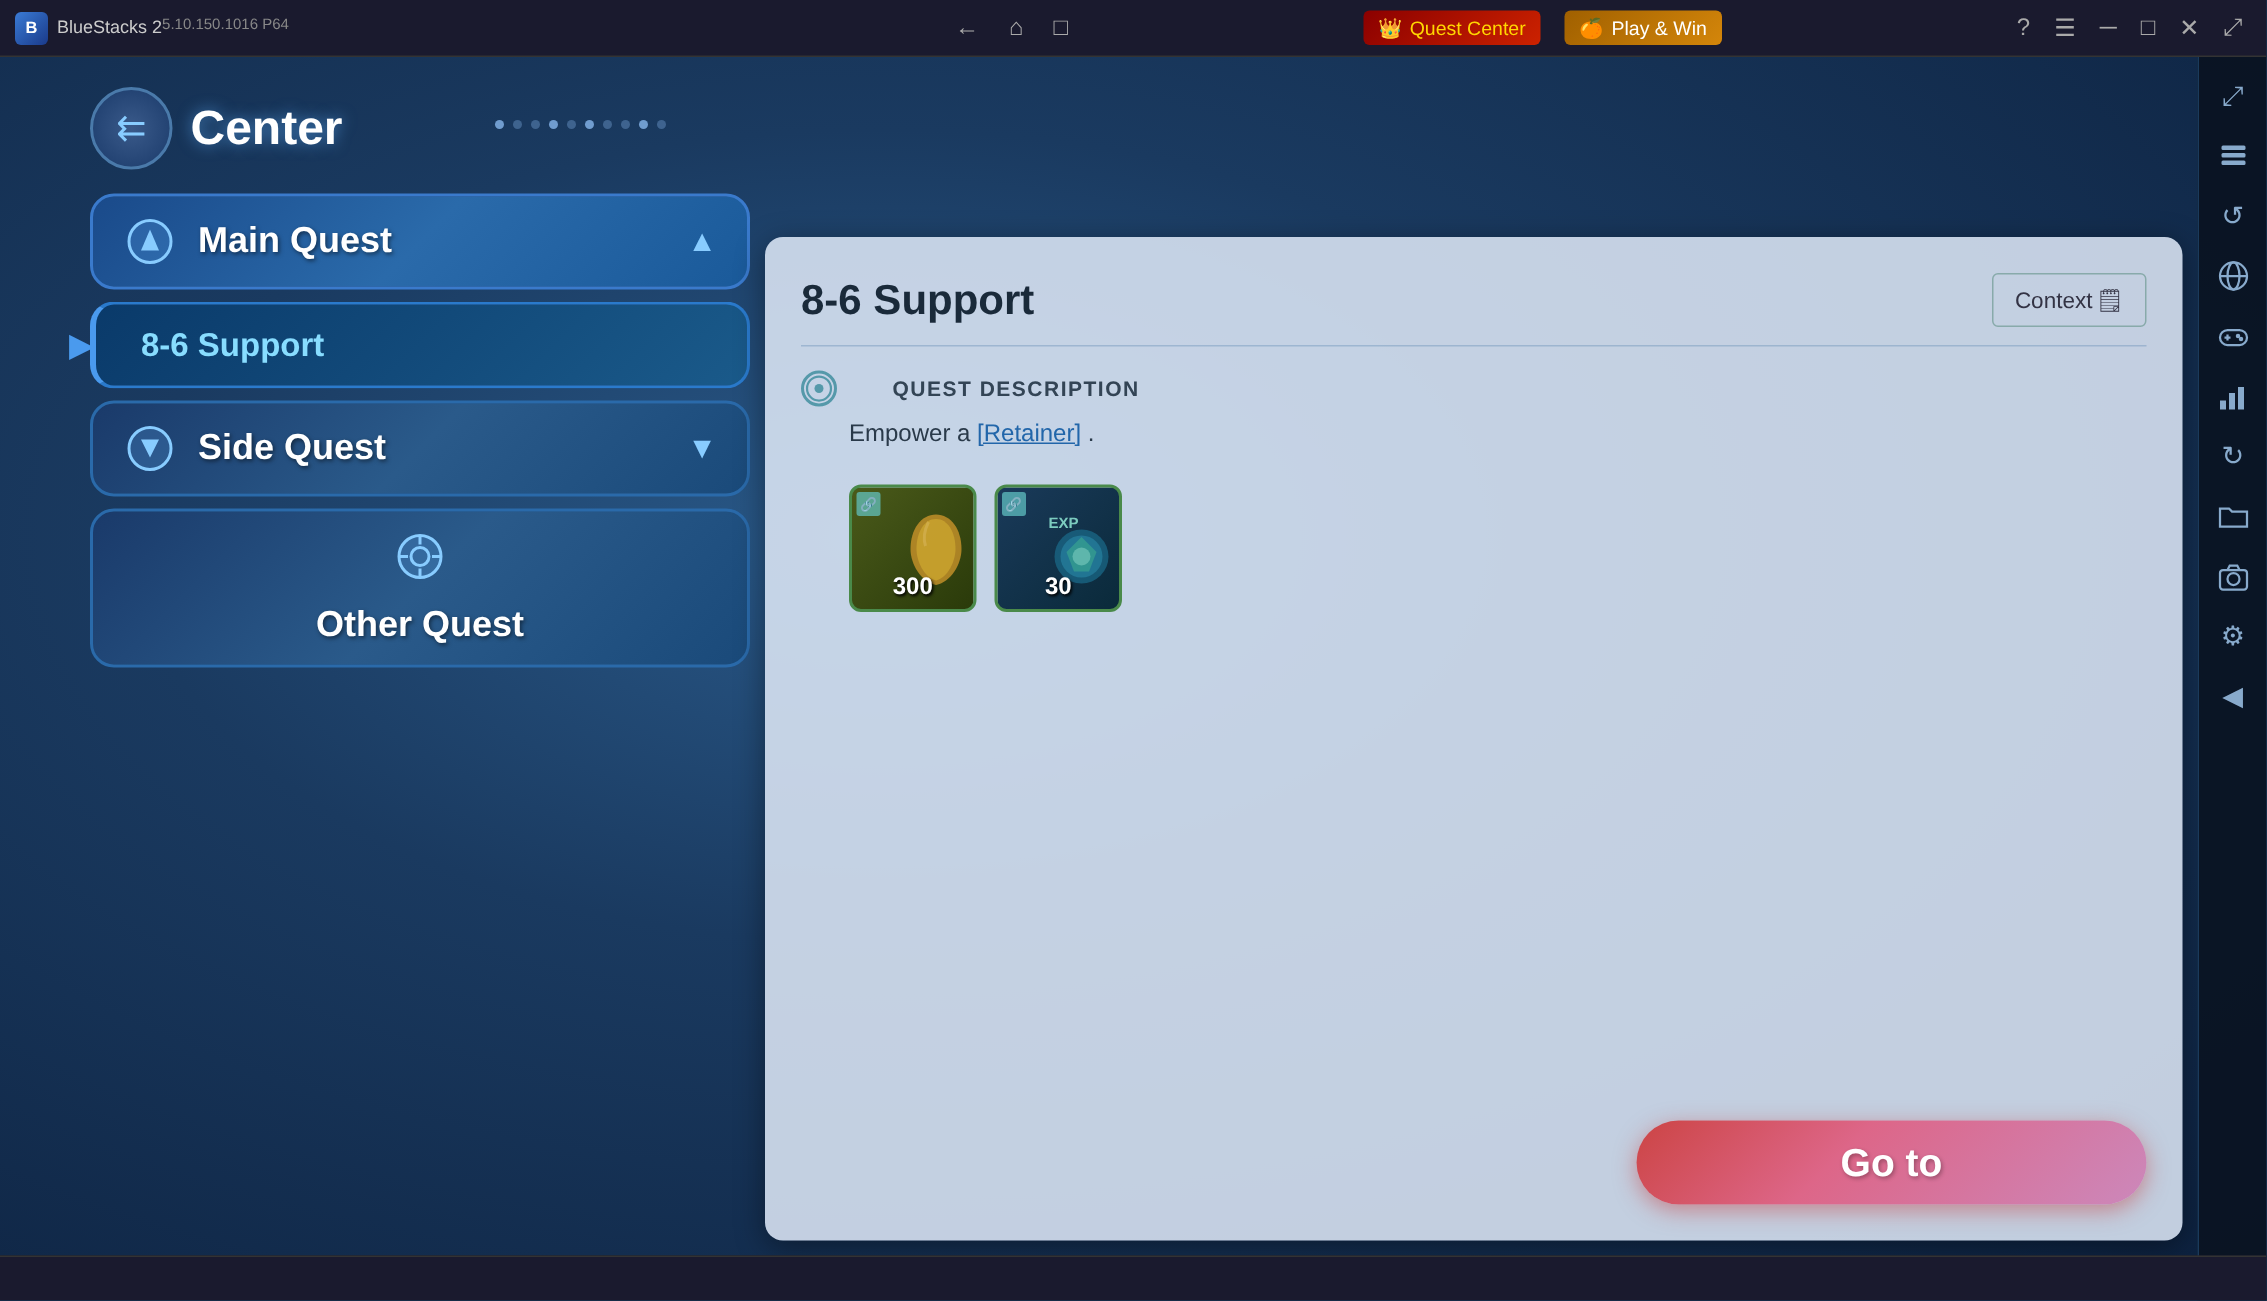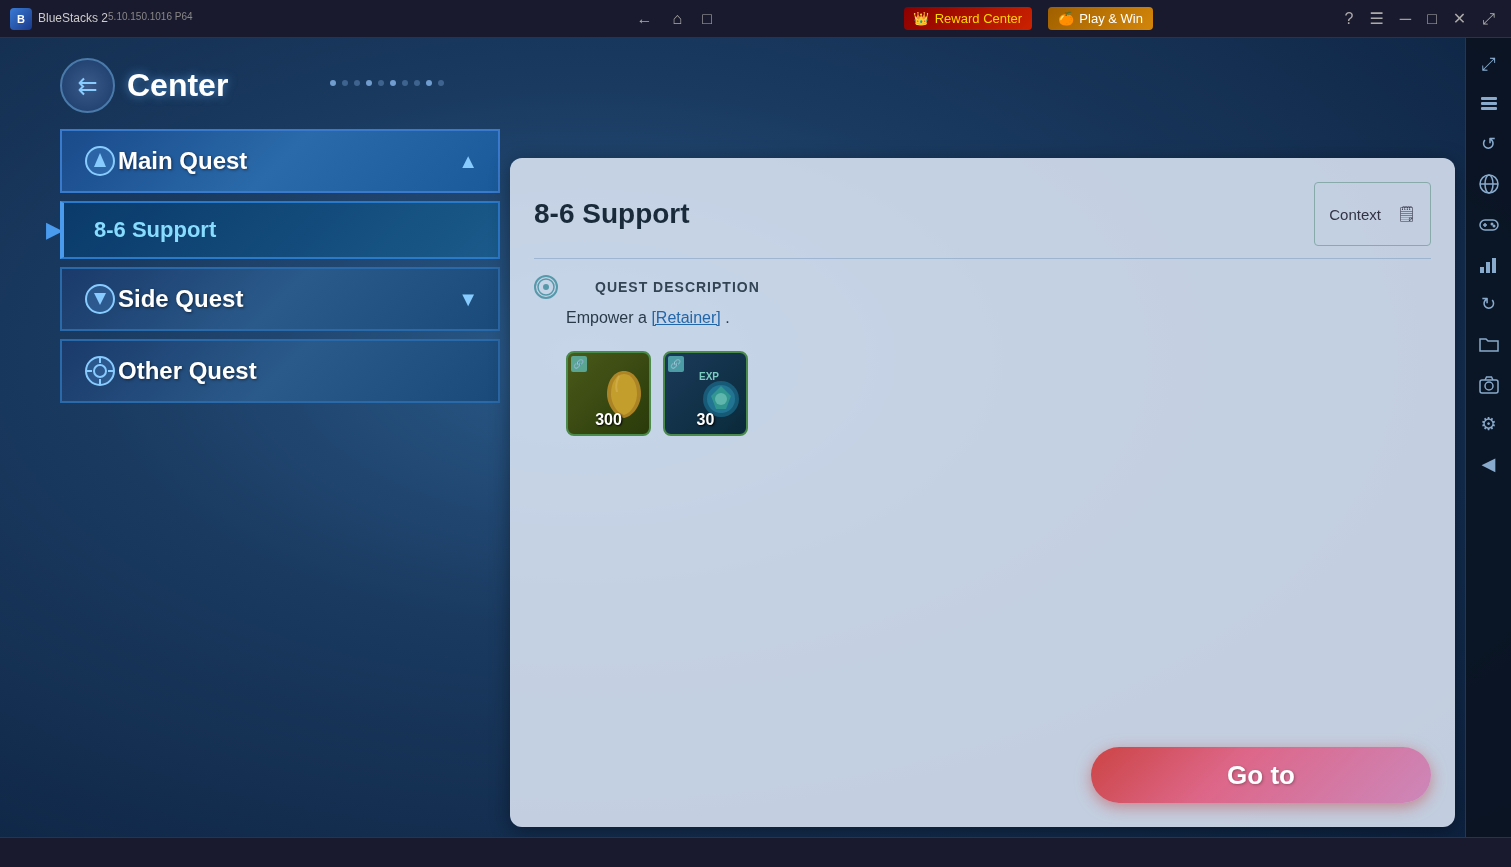--- a/index.html
+++ b/index.html
@@ -202,22 +202,23 @@
     
     .quest-menu {
       display: flex;
       flex-direction: column;
       gap: 8px;
     }
 
     .quest-menu-item {
       display: flex;
       align-items: center;
+      gap: 14px;
       padding: 12px 20px;
-      border-radius: 0;
+      border-radius: 16px;
       cursor: pointer;
       position: relative;
       min-height: 58px;
     }
 
     .quest-menu-item.main-quest {
       background: linear-gradient(135deg, #1a4a8a 0%, #2a6aaa 50%, #1a5a9a 100%);
       border: 2px solid #3a7acc;
     }
 
@@ -228,20 +229,21 @@
     }
 
     .quest-menu-item.side-quest {
       background: linear-gradient(135deg, #1a3a6a 0%, #2a5a8a 50%, #1a4a7a 100%);
       border: 2px solid #2a6aaa;
     }
 
     .quest-menu-item.other-quest {
       background: linear-gradient(135deg, #1a3a6a 0%, #2a5a8a 50%, #1a4a7a 100%);
       border: 2px solid #2a6aaa;
+      flex-direction: column;
     }
 
     .quest-item-icon {
       width: 36px;
       height: 36px;
       display: flex;
       align-items: center;
       justify-content: center;
       font-size: 22px;
     }
@@ -297,22 +299,22 @@
 
     .detail-title {
       font-size: 28px;
       font-weight: bold;
       color: #1a2a3a;
     }
 
     .context-btn {
       display: flex;
       align-items: center;
-      gap: 16px;
-      padding: 22px 14px;
+      gap: 2px;
+      padding: 8px 14px;
       background: transparent;
       border: 1px solid #8aa;
       border-radius: 4px;
       cursor: pointer;
       color: #334;
       font-size: 15px;
     }
 
     .section-header {
       display: flex;
@@ -492,21 +494,21 @@
     </div>
   </div>
   <div class="topbar-nav">
     <span class="topbar-nav-btn">←</span>
     <span class="topbar-nav-btn">⌂</span>
     <span class="topbar-nav-btn">□</span>
   </div>
   <div class="topbar-center">
     <div class="topbar-btn reward-btn">
       <span>👑</span>
-      <span>Reward Center</span>
+      <span>Quest Center</span>
     </div>
     <div class="topbar-btn playnwin-btn">
       <span>🍊</span>
       <span>Play &amp; Win</span>
     </div>
   </div>
   <div class="topbar-right">
     <span class="topbar-right-btn">?</span>
     <span class="topbar-right-btn">☰</span>
     <span class="topbar-right-btn">─</span>

